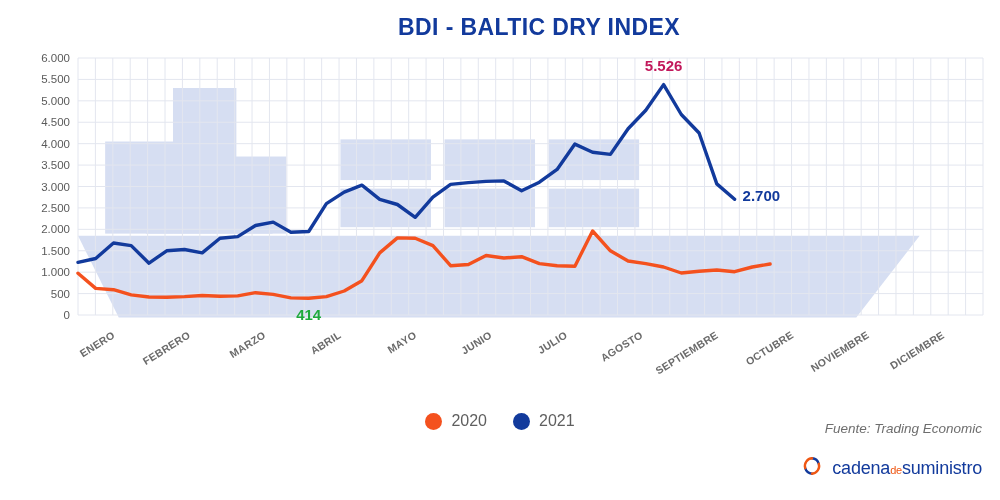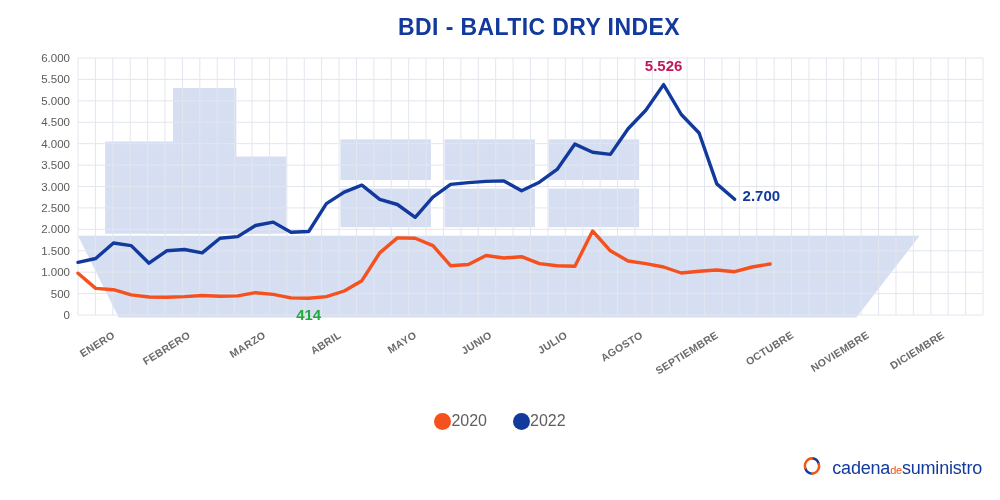--- a/index.html
+++ b/index.html
@@ -20,21 +20,21 @@
     padding-left:39px;
   }
   svg.plot{position:absolute;top:0;left:0;}
   .ytick{font-size:11.5px;fill:#5a5a5a;font-family:"Liberation Sans",sans-serif;}
   .xtick{font-size:10.5px;fill:#6b6b6b;font-weight:bold;font-family:"Liberation Sans",sans-serif;letter-spacing:.3px;}
   .ann{font-size:15px;font-weight:bold;font-family:"Liberation Sans",sans-serif;}
   .legend{
     position:absolute;left:0;top:412px;width:1000px;
     display:flex;justify-content:center;align-items:center;gap:26px;
   }
-  .leg-item{display:flex;align-items:center;}
+  .leg-item{display:flex;align-items:center;gap:9px;}
   .leg-dot{width:17px;height:17px;border-radius:50%;display:block;}
   .leg-label{font-size:16px;color:#5f5f5f;font-family:"Liberation Sans",sans-serif;}
   .source{
     position:absolute;right:18px;top:421px;
     font-size:13.5px;font-style:italic;color:#6e6e6e;
     font-family:"Liberation Sans",sans-serif;
   }
   .brand{
     position:absolute;right:18px;top:455px;
     display:flex;align-items:center;gap:9px;text-align:center;
@@ -180,24 +180,25 @@
       </g>
   </svg>
 
   <div class="legend" id="legend">
       <div class="leg-item">
         <span class="leg-dot" style="background: rgb(244, 81, 30);"></span>
         <span class="leg-label">2020</span>
       </div>
       <div class="leg-item">
         <span class="leg-dot" style="background: rgb(18, 58, 156);"></span>
-        <span class="leg-label">2022</span>
+        <span class="leg-label">2021</span>
       </div>
     </div>
 
+  <div class="source">Fuente: Trading Economic</div>
 
   <div class="brand">
     <span>
       <svg width="22" height="22" viewBox="0 0 24 24">
         <path d="M12 3.6 A8.4 8.4 0 0 1 19.4 9.6" fill="none" stroke="#123a9c" stroke-width="2.6" stroke-linecap="round"></path>
         <path d="M12 20.4 A8.4 8.4 0 0 1 4.6 14.4" fill="none" stroke="#123a9c" stroke-width="2.6" stroke-linecap="round"></path>
         <path d="M19.4 9.6 A8.4 8.4 0 0 1 12 20.4" fill="none" stroke="#ef5713" stroke-width="2.6" stroke-linecap="round"></path>
         <path d="M4.6 14.4 A8.4 8.4 0 0 1 12 3.6" fill="none" stroke="#ef5713" stroke-width="2.6" stroke-linecap="round"></path>
       </svg>
     </span>

